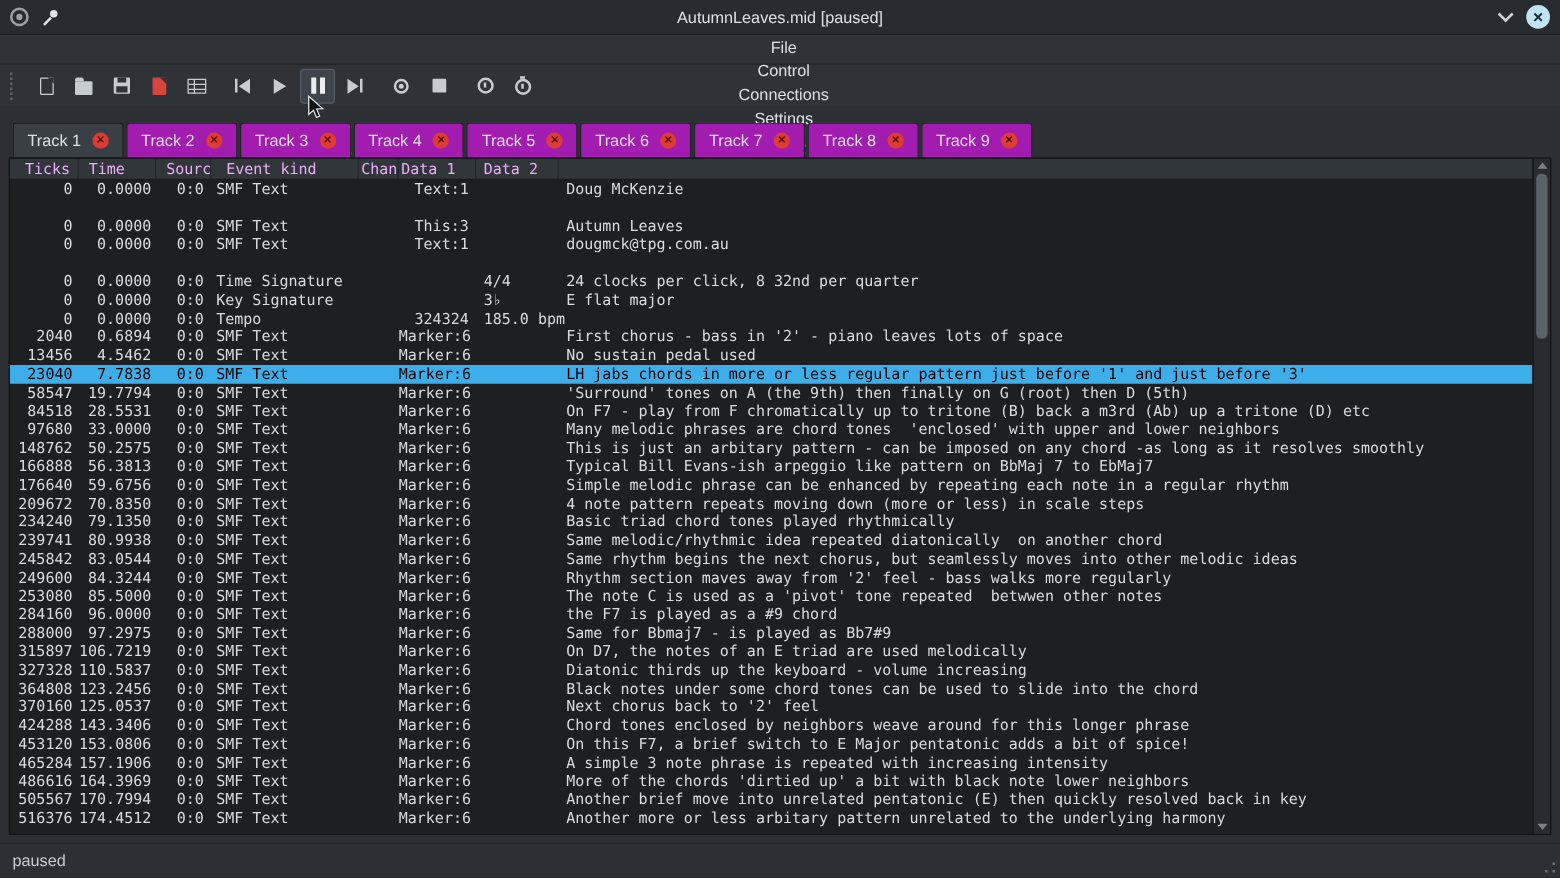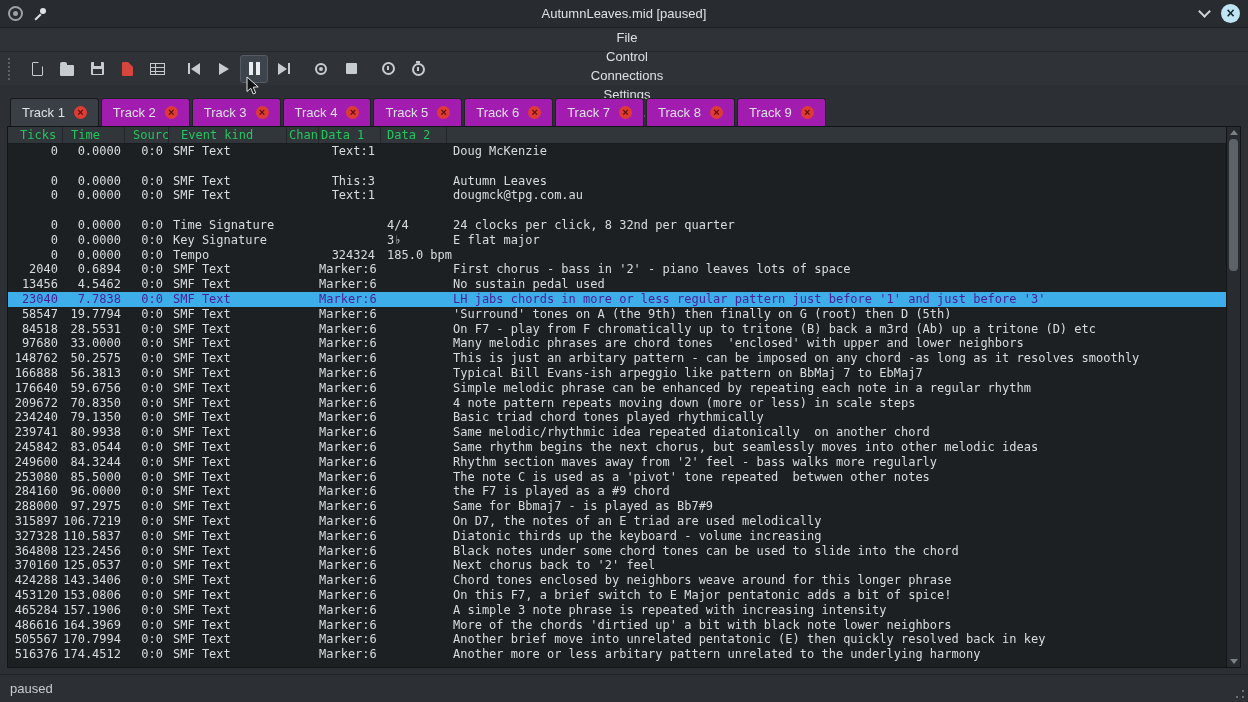--- a/index.html
+++ b/index.html
@@ -69,24 +69,24 @@
     color:#dde1e4;font-size:13px;cursor:default;}
   .tab.active{background:#3a3f45;border-color:#171a1d;}
   .tclose{width:13px;height:13px;border-radius:50%;background:#df3b35;color:#5a0f0c;
     font-size:11px;line-height:12px;font-weight:bold;text-align:center;}
 
   
   .tablewrap{position:absolute;left:7px;right:7px;top:126px;bottom:34px;
     border:1px solid #121517;background:#1d2023;}
   .grid{position:absolute;left:0;top:0;right:14px;bottom:0;overflow:hidden;
     font-family:"DejaVu Sans Mono",monospace;font-size:12px;color:#d8dcdf;}
-  .thead{display:flex;height:17px;background:#31363b;color:#22c55e;border-bottom:1px solid #191c1f;}
+  .thead{display:flex;height:17px;background:#31363b;color:#f0abfc;border-bottom:1px solid #191c1f;}
   .thead .cell{text-align:left;line-height:16px;border-right:1px solid #24282c;white-space:pre;overflow:hidden;}
   .tr{display:flex;height:14.8px;line-height:14.8px;white-space:pre;}
-  .tr.sel{background:#3daee9;color:#4c1d95;}
+  .tr.sel{background:#3daee9;color:#000000;}
   .cell{flex:none;overflow:visible;}
   .c0{width:55px;text-align:right;padding-right:5px;}
   .c1{width:62px;text-align:right;padding-right:4px;}
   .c2{width:44px;text-align:right;padding-right:6px;}
   .c3{width:118px;text-align:left;padding-left:4px;}
   .c4{width:32px;text-align:left;}
   .c5{width:62px;text-align:right;padding-right:6px;}
   .c6{width:66px;text-align:left;padding-left:6px;}
   .c7{flex:1 1 auto;text-align:left;padding-left:6px;border-right:none;}
   .thead .c0{padding:0 0 0 12px;text-align:left;}

